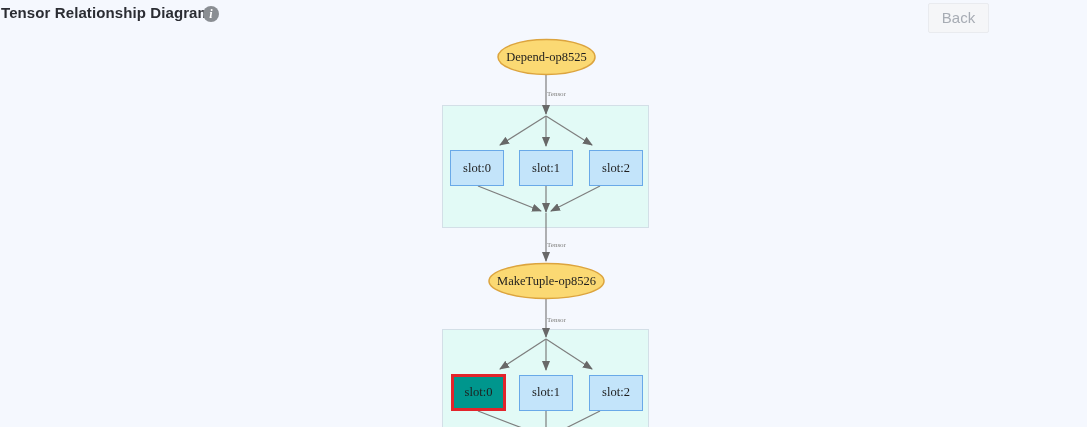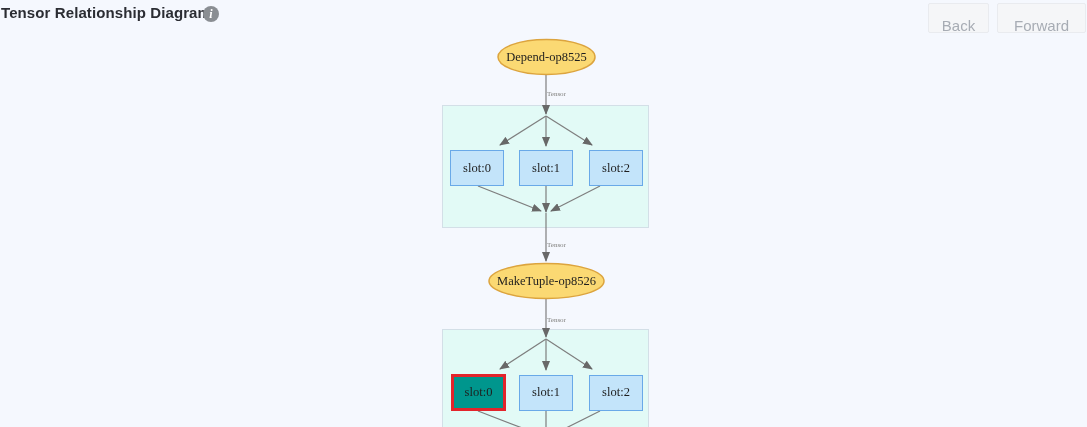--- a/index.html
+++ b/index.html
@@ -44,21 +44,21 @@
     height: 30px;
     box-sizing: border-box;
     background: #F5F6F8;
     border: 1px solid #E9EBEF;
     border-radius: 2px;
     color: #A7ACB4;
     font-family: "Liberation Sans", sans-serif;
     font-size: 15px;
     text-align: center;
     line-height: 28px;
-    padding: 8px;
+    padding: 0;
     cursor: pointer;
   }
   .btn-back { left: 928px; width: 61px; }
   .btn-forward { left: 997px; width: 89px; }
   
   .diagram-svg {
     position: absolute;
     left: 0;
     top: 0;
   }
@@ -74,21 +74,20 @@
   }
 </style>
 </head>
 <body>
 
 <div class="screen">
 
   <span class="page-title">Tensor Relationship Diagram</span>
   <span class="info-icon">i</span>
   <button class="nav-btn btn-back">Back</button>
-  <button class="nav-btn btn-forward">Forward</button>
 
   <svg class="diagram-svg" width="1087" height="427" viewBox="0 0 1087 427">
     <defs>
       <marker id="arrow" markerUnits="userSpaceOnUse" markerWidth="10" markerHeight="8" refX="9" refY="4" orient="auto">
         <path d="M0,0 L10,4 L0,8 Z" fill="#686868"></path>
       </marker>
     </defs>
 
     <rect x="442.5" y="105.5" width="206" height="122" fill="#E2FAF6" stroke="#D3DFE7" stroke-width="1"></rect>
     <rect x="442.5" y="329.5" width="206" height="122" fill="#E2FAF6" stroke="#D3DFE7" stroke-width="1"></rect>

